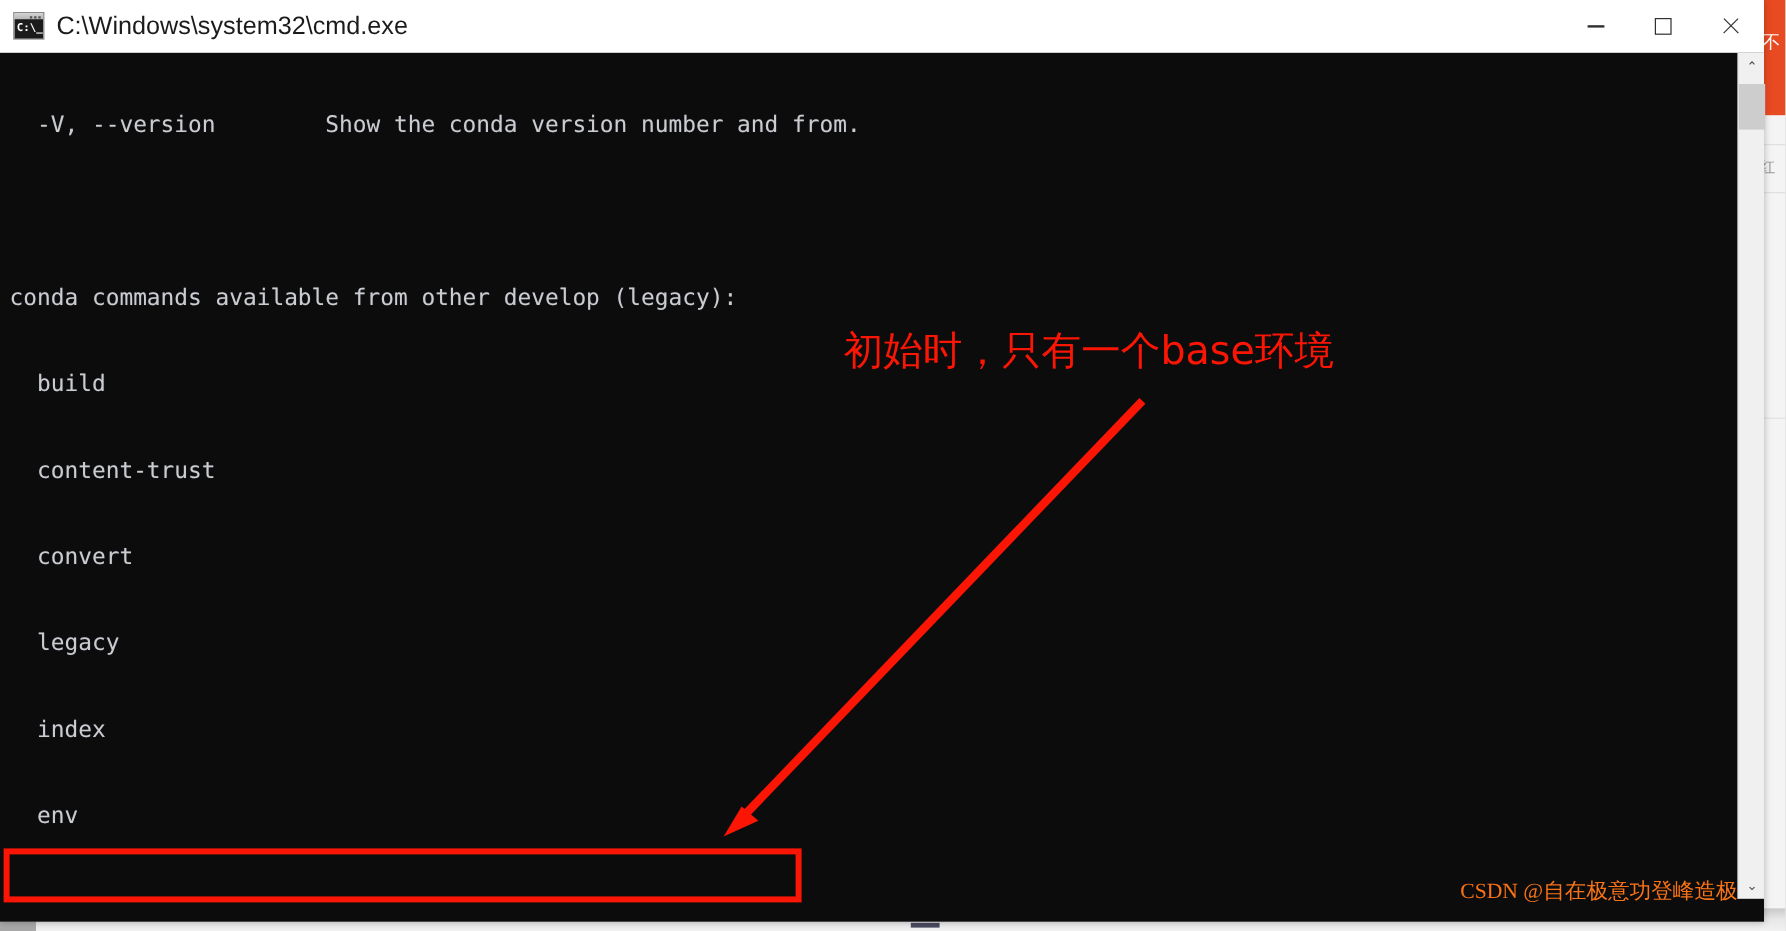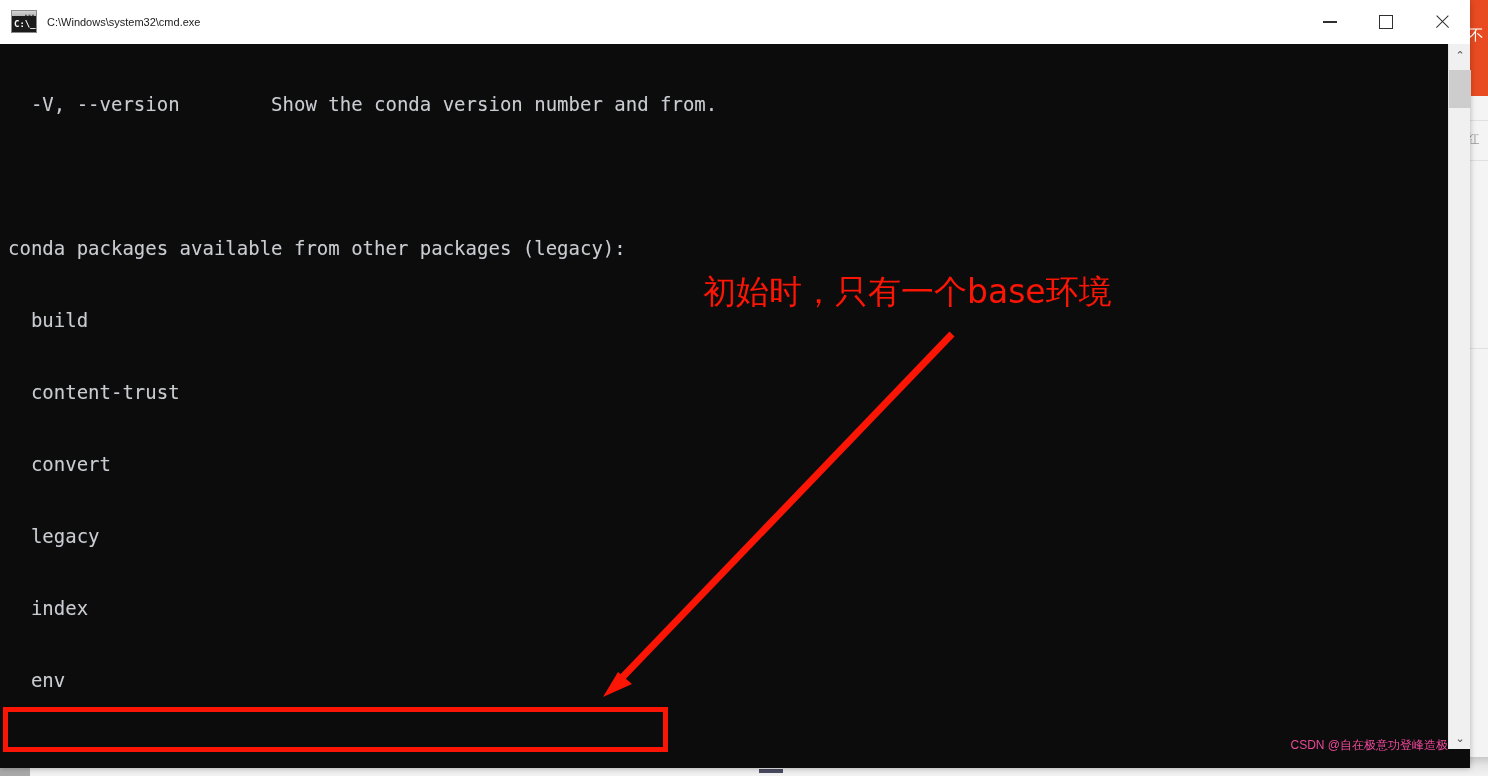--- a/index.html
+++ b/index.html
@@ -157,21 +157,21 @@
     font-family: "DejaVu Sans Mono", monospace;
     font-size: 9px;
     line-height: 17px;
     padding-left: 2px;
     font-weight: bold;
     white-space: nowrap;
     overflow: hidden;
   }
   .title-text {
     margin-left: 10px;
-    font-size: 11px;
+    font-size: 21px;
     color: #1b1b1b;
     font-family: "Liberation Sans", sans-serif;
     white-space: nowrap;
   }
   .win-controls {
     position: absolute;
     right: 0; top: 0;
     height: 44px;
     display: flex;
   }
@@ -285,23 +285,23 @@
   .annot-arrow {
     position: absolute;
     left: 0; top: 0;
     width: 1488px; height: 776px;
     pointer-events: none;
   }
 
   .watermark {
     position: absolute;
     right: 22px; bottom: 14px;
-    color: #ec4899;
-    font-size: 12px;
-    font-family: Liberation Sans, sans-serif;
+    color: #f97316;
+    font-size: 18px;
+    font-family: Liberation Serif, serif;
     white-space: nowrap;
   }
 </style>
 </head>
 <body>
 
 <div id="root">
 
   <div class="bg-page">
 
@@ -347,21 +347,21 @@
         <div class="win-btn">
           <span class="gl gl-close"></span>
         </div>
       </div>
     </div>
 
     <div class="console">
       <div class="console-text">
         <span class="ln">  -V, --version        Show the conda version number and from.</span>
         <span class="ln"></span>
-        <span class="ln">conda packages available from other packages (legacy):</span>
+        <span class="ln">conda commands available from other develop (legacy):</span>
         <span class="ln">  build</span>
         <span class="ln">  content-trust</span>
         <span class="ln">  convert</span>
         <span class="ln">  legacy</span>
         <span class="ln">  index</span>
         <span class="ln">  env</span>
         
         
         
         

